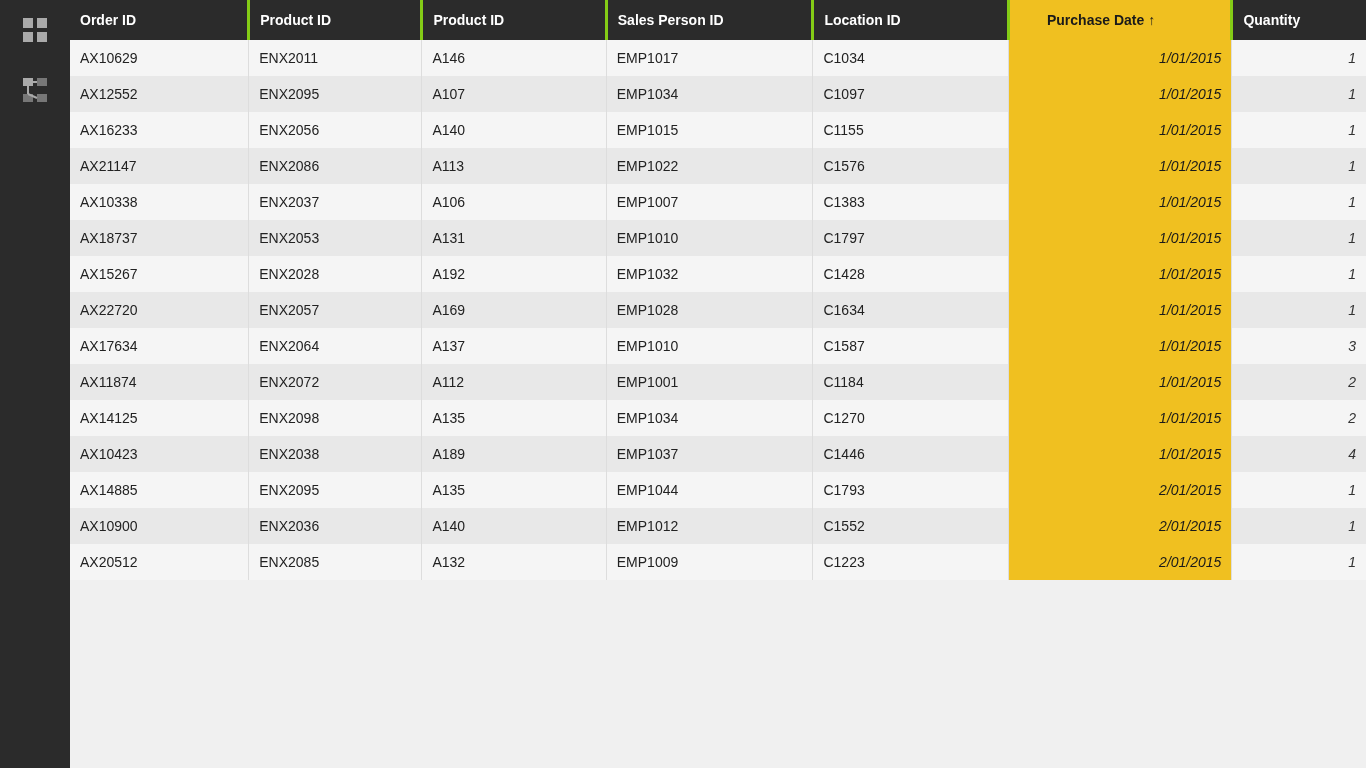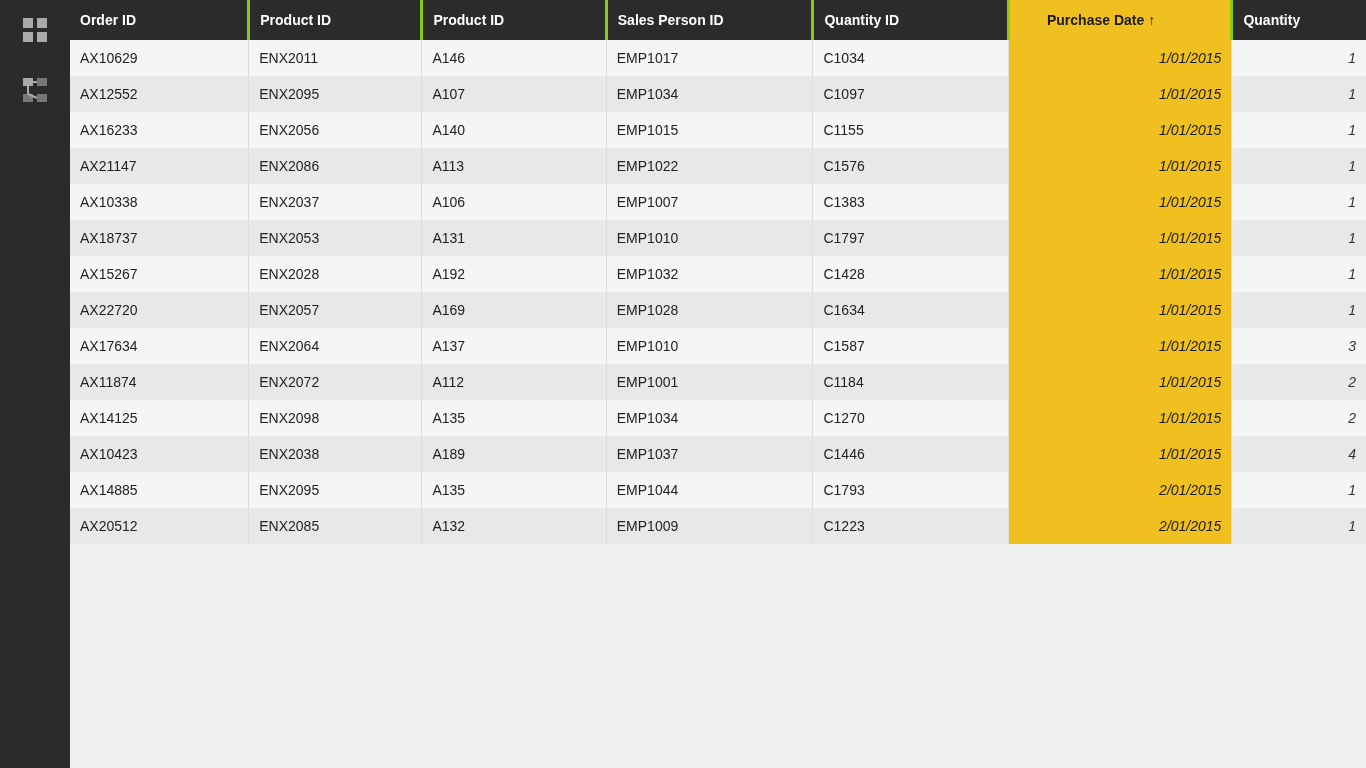--- a/index.html
+++ b/index.html
@@ -140,21 +140,21 @@
 </div>
 
 <div class="main-content">
   <table>
     <thead>
       <tr id="header-row">
       <th class="col-order">Order ID</th>
           <th class="col-product">Product ID</th>
           <th class="col-location">Product ID</th>
           <th class="col-sales">Sales Person ID</th>
-          <th class="col-customer">Quantity ID</th>
+          <th class="col-customer">Location ID</th>
           <th class="col-purchase" style="background: rgb(240, 192, 32); color: rgb(26, 26, 26);">Purchase Date<span class="sort-arrow"> ↑</span></th>
           <th class="col-quantity">Quantity</th>
         </tr>
     </thead>
     <tbody id="table-body">
     <tr>
           <td class="col-order">AX10629</td>
           <td class="col-product">ENX2011</td>
           <td class="col-location">A146</td>
           <td class="col-sales">EMP1017</td>
@@ -264,20 +264,29 @@
         <tr>
           <td class="col-order">AX14885</td>
           <td class="col-product">ENX2095</td>
           <td class="col-location">A135</td>
           <td class="col-sales">EMP1044</td>
           <td class="col-customer">C1793</td>
           <td class="col-purchase">2/01/2015</td>
           <td class="col-quantity">1</td>
         </tr>
         <tr>
+          <td class="col-order">AX10900</td>
+          <td class="col-product">ENX2036</td>
+          <td class="col-location">A140</td>
+          <td class="col-sales">EMP1012</td>
+          <td class="col-customer">C1552</td>
+          <td class="col-purchase">2/01/2015</td>
+          <td class="col-quantity">1</td>
+        </tr>
+        <tr>
           <td class="col-order">AX20512</td>
           <td class="col-product">ENX2085</td>
           <td class="col-location">A132</td>
           <td class="col-sales">EMP1009</td>
           <td class="col-customer">C1223</td>
           <td class="col-purchase">2/01/2015</td>
           <td class="col-quantity">1</td>
         </tr>
       </tbody>
   </table>

